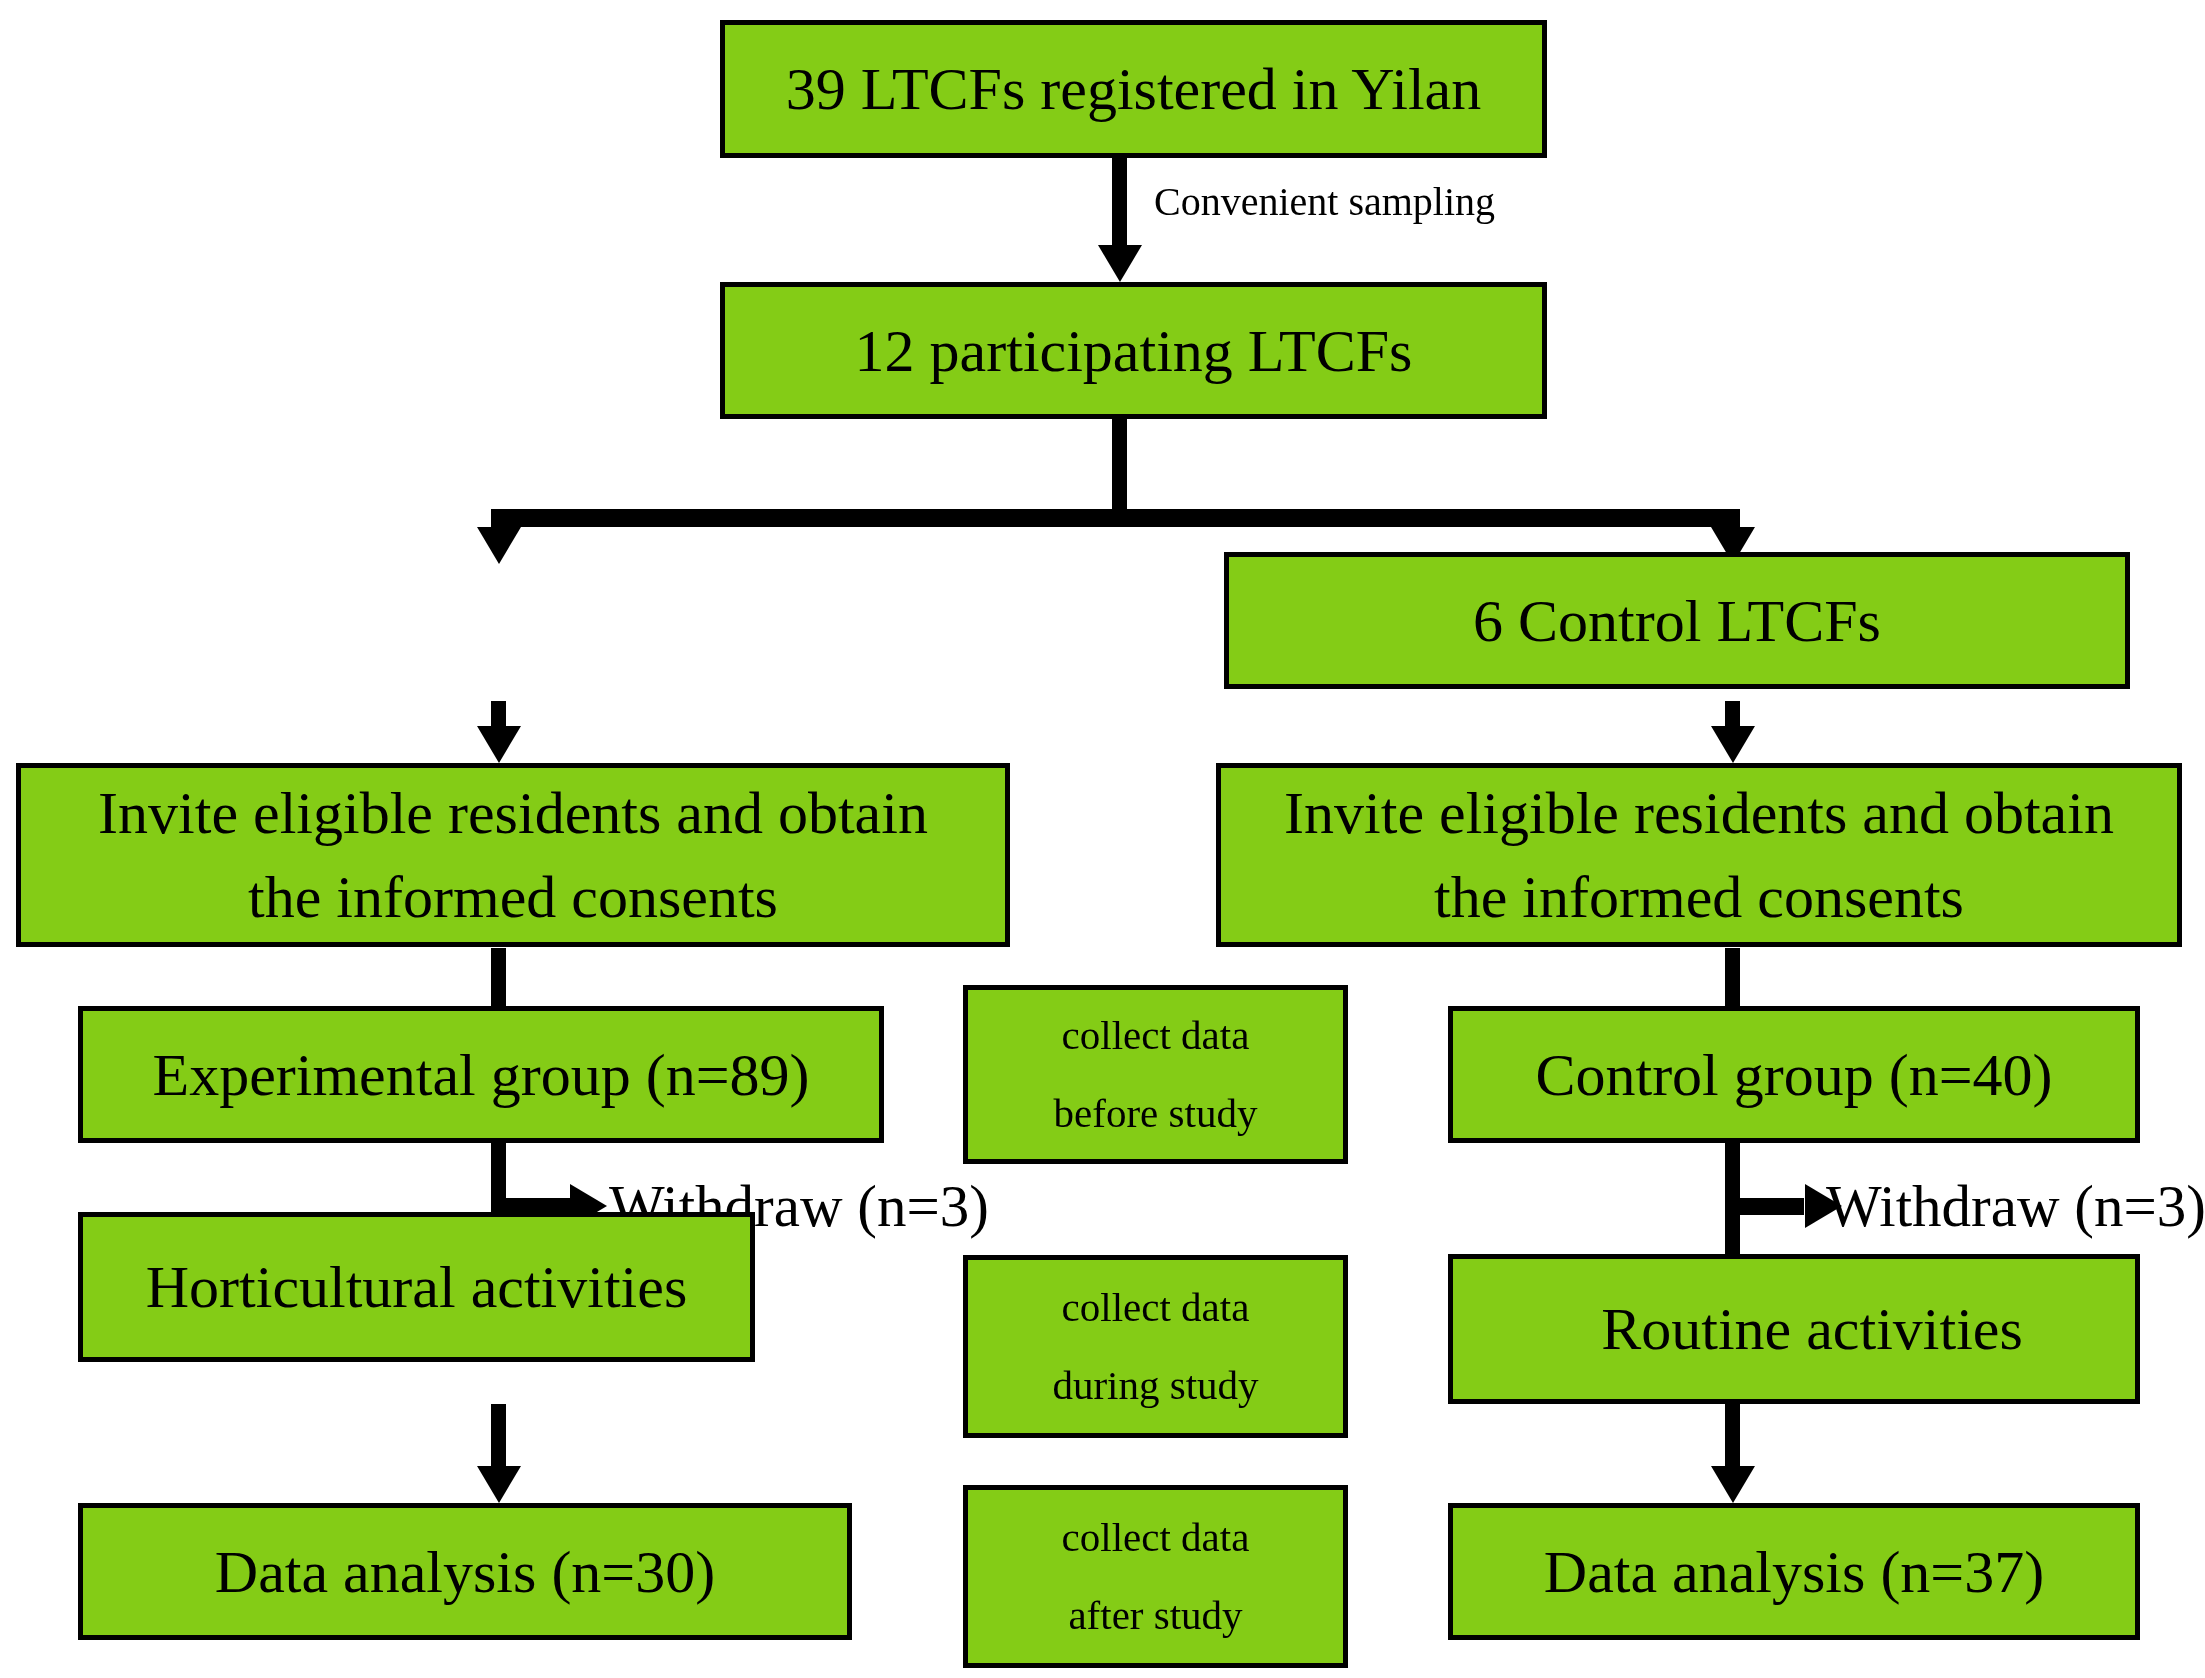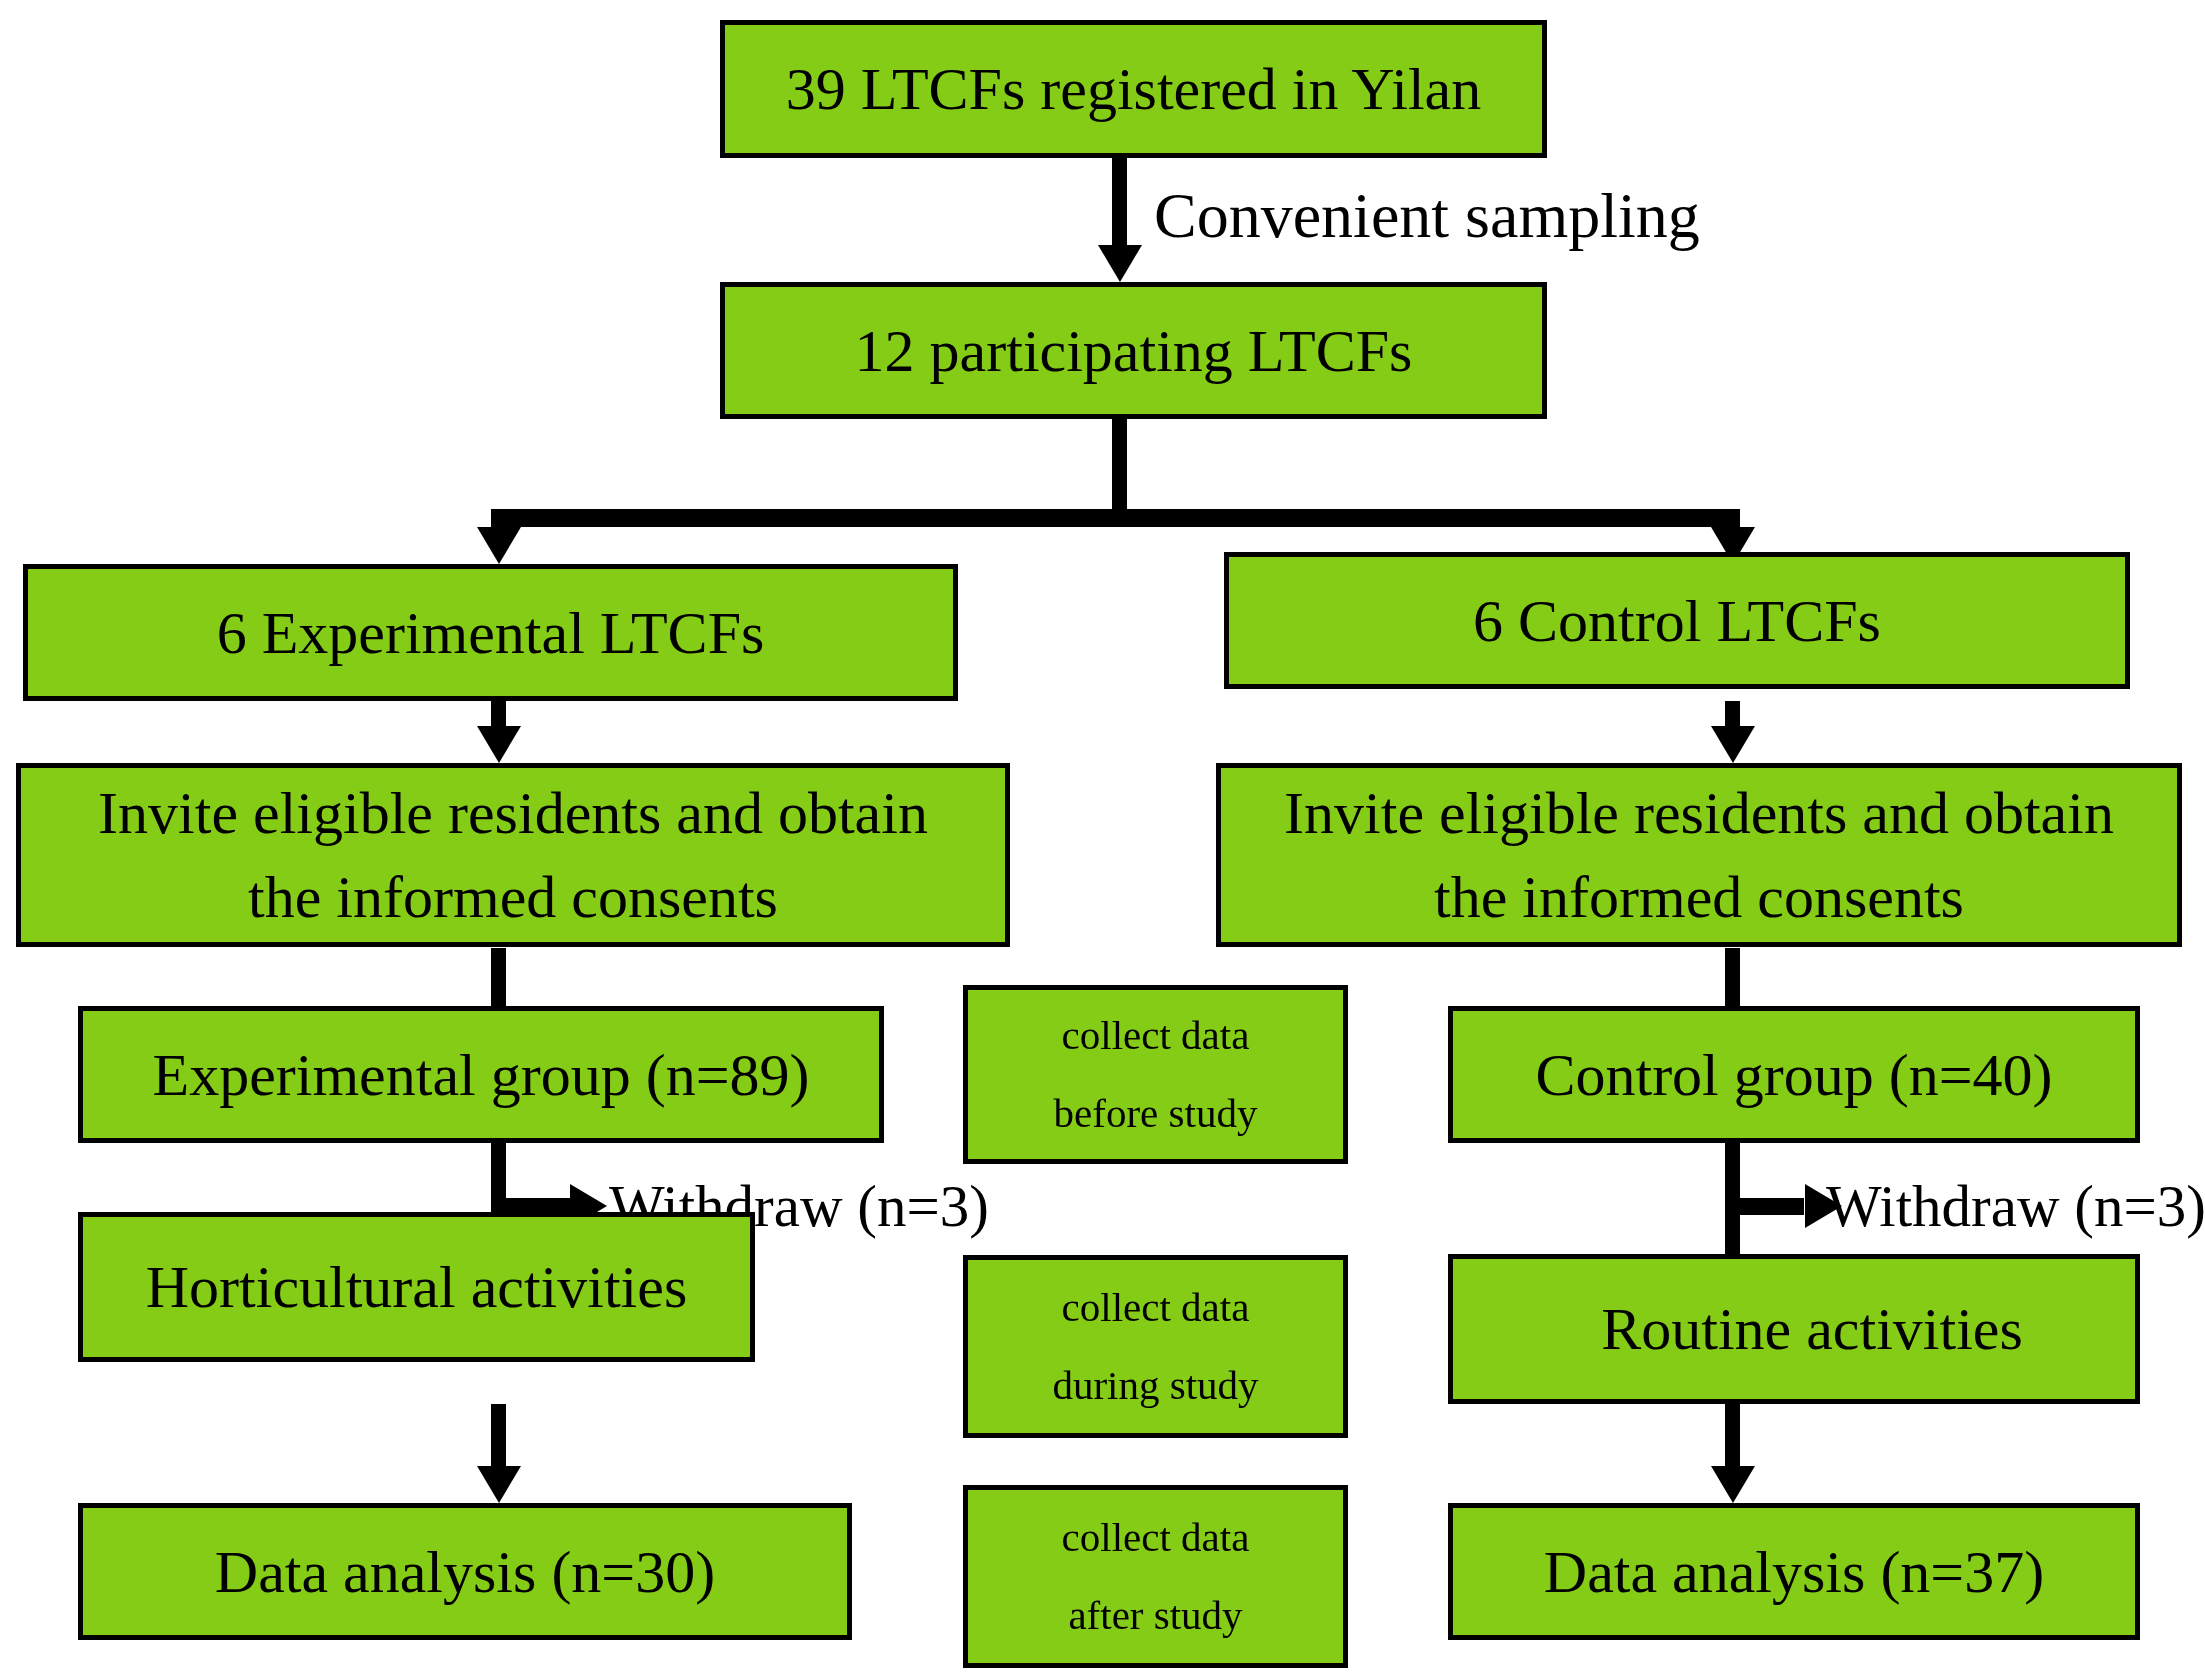--- a/index.html
+++ b/index.html
@@ -43,21 +43,21 @@
   }
   .arrow-right{
     position:absolute;
     width:0;height:0;
     border-top:22px solid transparent;
     border-bottom:22px solid transparent;
     border-left:37px solid #000;
   }
   .label{
     position:absolute;
-    font-size:64px;
+    font-size:40px;
     white-space:nowrap;
     line-height:1.15;
   }
 </style>
 </head>
 <body>
 
 <div id="canvas">
 
   <div class="box" style="left:720px;top:20px;width:827px;height:138px;">
@@ -70,23 +70,20 @@
 
   <div class="box" style="left:720px;top:282px;width:827px;height:137px;">
     <span>12 participating LTCFs</span>
   </div>
 
   <div class="line" style="left:1112px;top:419px;width:15.3px;height:91px;"></div>
   <div class="line" style="left:491px;top:509px;width:1249px;height:18px;"></div>
   <div class="arrow-down" style="left:477px;top:527px;"></div>
   <div class="arrow-down" style="left:1711px;top:527px;"></div>
 
-  <div class="box" style="left:23px;top:564px;width:935px;height:137px;">
-    <span>6 Experimental LTCFs</span>
-  </div>
   <div class="box" style="left:1224px;top:552px;width:906px;height:137px;">
     <span>6 Control LTCFs</span>
   </div>
 
   <div class="line" style="left:491px;top:701px;width:15.3px;height:28px;"></div>
   <div class="arrow-down" style="left:477px;top:726px;"></div>
   <div class="line" style="left:1725px;top:701px;width:15.3px;height:28px;"></div>
   <div class="arrow-down" style="left:1711px;top:726px;"></div>
 
   <div class="box" style="left:16px;top:763px;width:994px;height:184px;">

